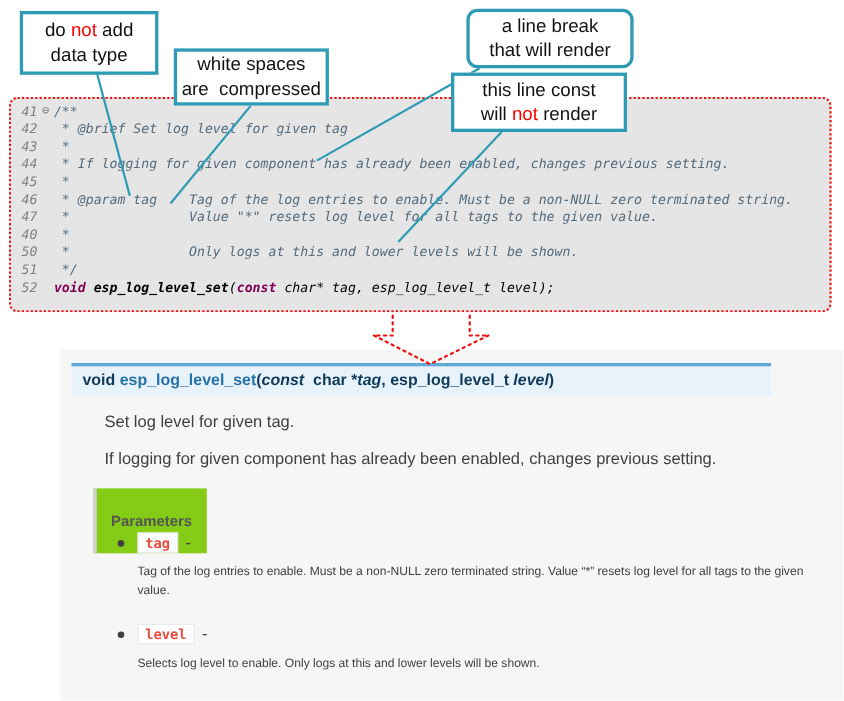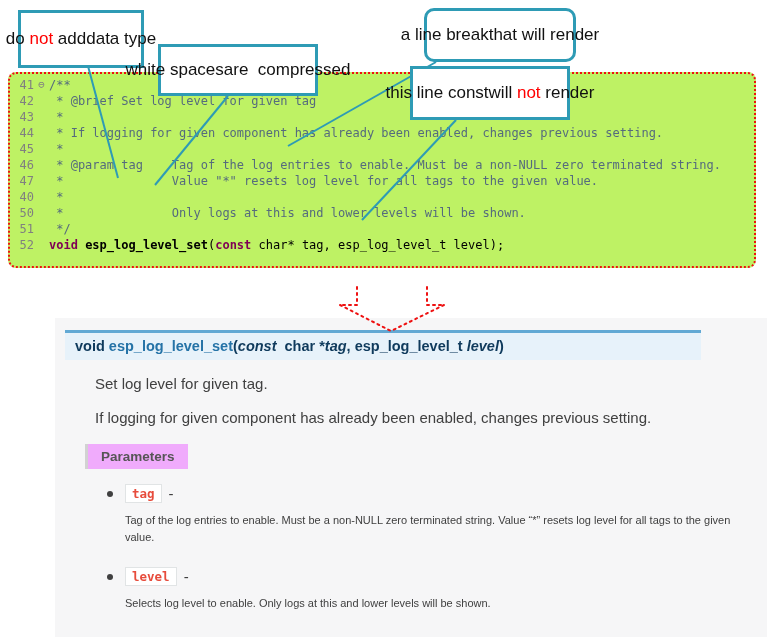--- a/index.html
+++ b/index.html
@@ -6,38 +6,38 @@
   html,body { margin:0; padding:0; }
   body {
     width:767px; height:637px; position:relative; overflow:hidden;
     background:#ffffff; font-family:"Liberation Sans", sans-serif;
   }
 
   
   .callout {
     position:absolute; z-index:3; background:#fff;
     border:3px solid #2e9bb5;
-    display:flex; flex-direction:row; align-items:center; justify-content:center;
+    display:flex; flex-direction:column; align-items:center; justify-content:center;
     font-size:17px; color:#111; text-align:center; line-height:1.3;
   }
   .callout .cline { white-space:pre; }
   .red { color:#ff0000; }
   #callout-no-datatype   { left:18px;  top:10px; width:126px; height:58px; }
-  #callout-whitespace    { left:158px; top:44px; width:160px; height:52px; }
+  #callout-whitespace    { left:158px; top:44px; width:141px; height:52px; }
   #callout-break-render  { left:424px; top:8px;  width:152px; height:54px;border-radius:10px; }
   #callout-break-norender{ left:410px; top:66px; width:160px; height:54px; }
 
   
   #connectors { position:absolute; left:0; top:0; z-index:2; pointer-events:none; }
 
   
   .editor {
-    position:absolute; left:8px; top:72px; width:748px; height:196px; z-index:1;
-    border:2px dotted #ee1111; border-radius:8px; background:#bef264;
-    padding-top:3px; overflow:hidden;
+    position:absolute; left:8px; top:88px; width:748px; height:196px; z-index:1;
+    border:2px dotted #ee1111; border-radius:8px; background:#e5e5e5;
+    padding-top:3px; overflow:hidden;font-style:italic;
   }
   .code-line { display:flex; height:16px; line-height:16px;
     font-family:"DejaVu Sans Mono", monospace; font-size:12px; }
   .ln   { width:24px; flex:none; text-align:right; color:#808080; }
   .fold { width:15px; flex:none; text-align:center; color:#808080; font-size:11px; }
   .code { white-space:pre; color:#000; }
   .comment { color:#556b7d; }
   .kw { color:#7f0055; font-weight:bold; }
   .fn { color:#000; font-weight:bold; }
 
@@ -52,22 +52,22 @@
     padding:5px 10px 6px 10px; white-space:pre;
     font-size:14.5px; font-weight:bold; color:#0f3a5c;
   }
   .sig .name { color:#2573a7; }
   .sig .it { font-style:italic; }
   .brief, .descr { position:absolute; left:40px; margin:0; font-size:15px; color:#404040; }
   .brief { top:57px; }
   .descr { top:91px; }
   .params-label {
     position:absolute; left:30px; top:126px;
-    background:#f0abfc; border-left:3px solid #d2d2d2;
-    padding:5px 13px; font-weight:bold; font-size:13.5px; color:#555;
+    background:#84cc16; border-left:3px solid #d2d2d2;
+    padding:22px 13px; font-weight:bold; font-size:13.5px; color:#555;
   }
   .param-list { position:absolute; left:52px; top:166px; width:645px; }
   .param-item { margin-bottom:22px; }
   .param-head { display:flex; align-items:center; }
   .bullet { width:6px; height:6px; border-radius:50%; background:#404040; margin-right:12px; flex:none; }
   .literal {
     font-family:"DejaVu Sans Mono", monospace; font-size:12.5px; font-weight:bold;
     color:#e74c3c; background:#fff; border:1px solid #e1e4e5; padding:1px 6px;
   }
   .dash { margin-left:7px; font-size:15px; color:#404040; }

